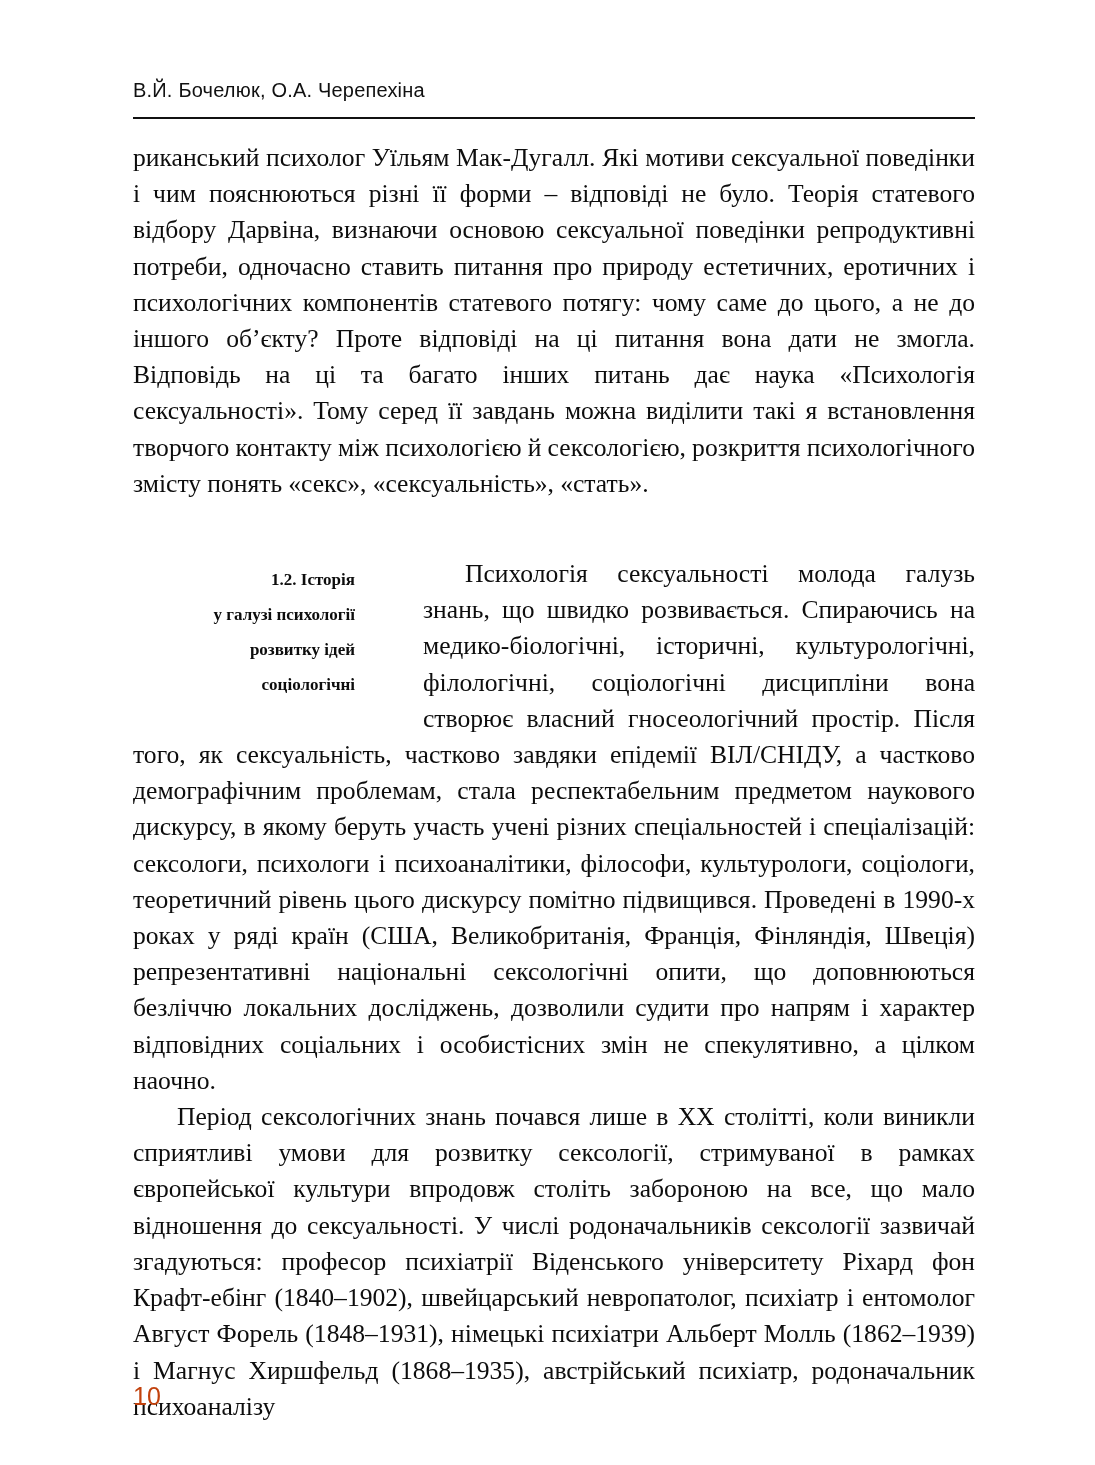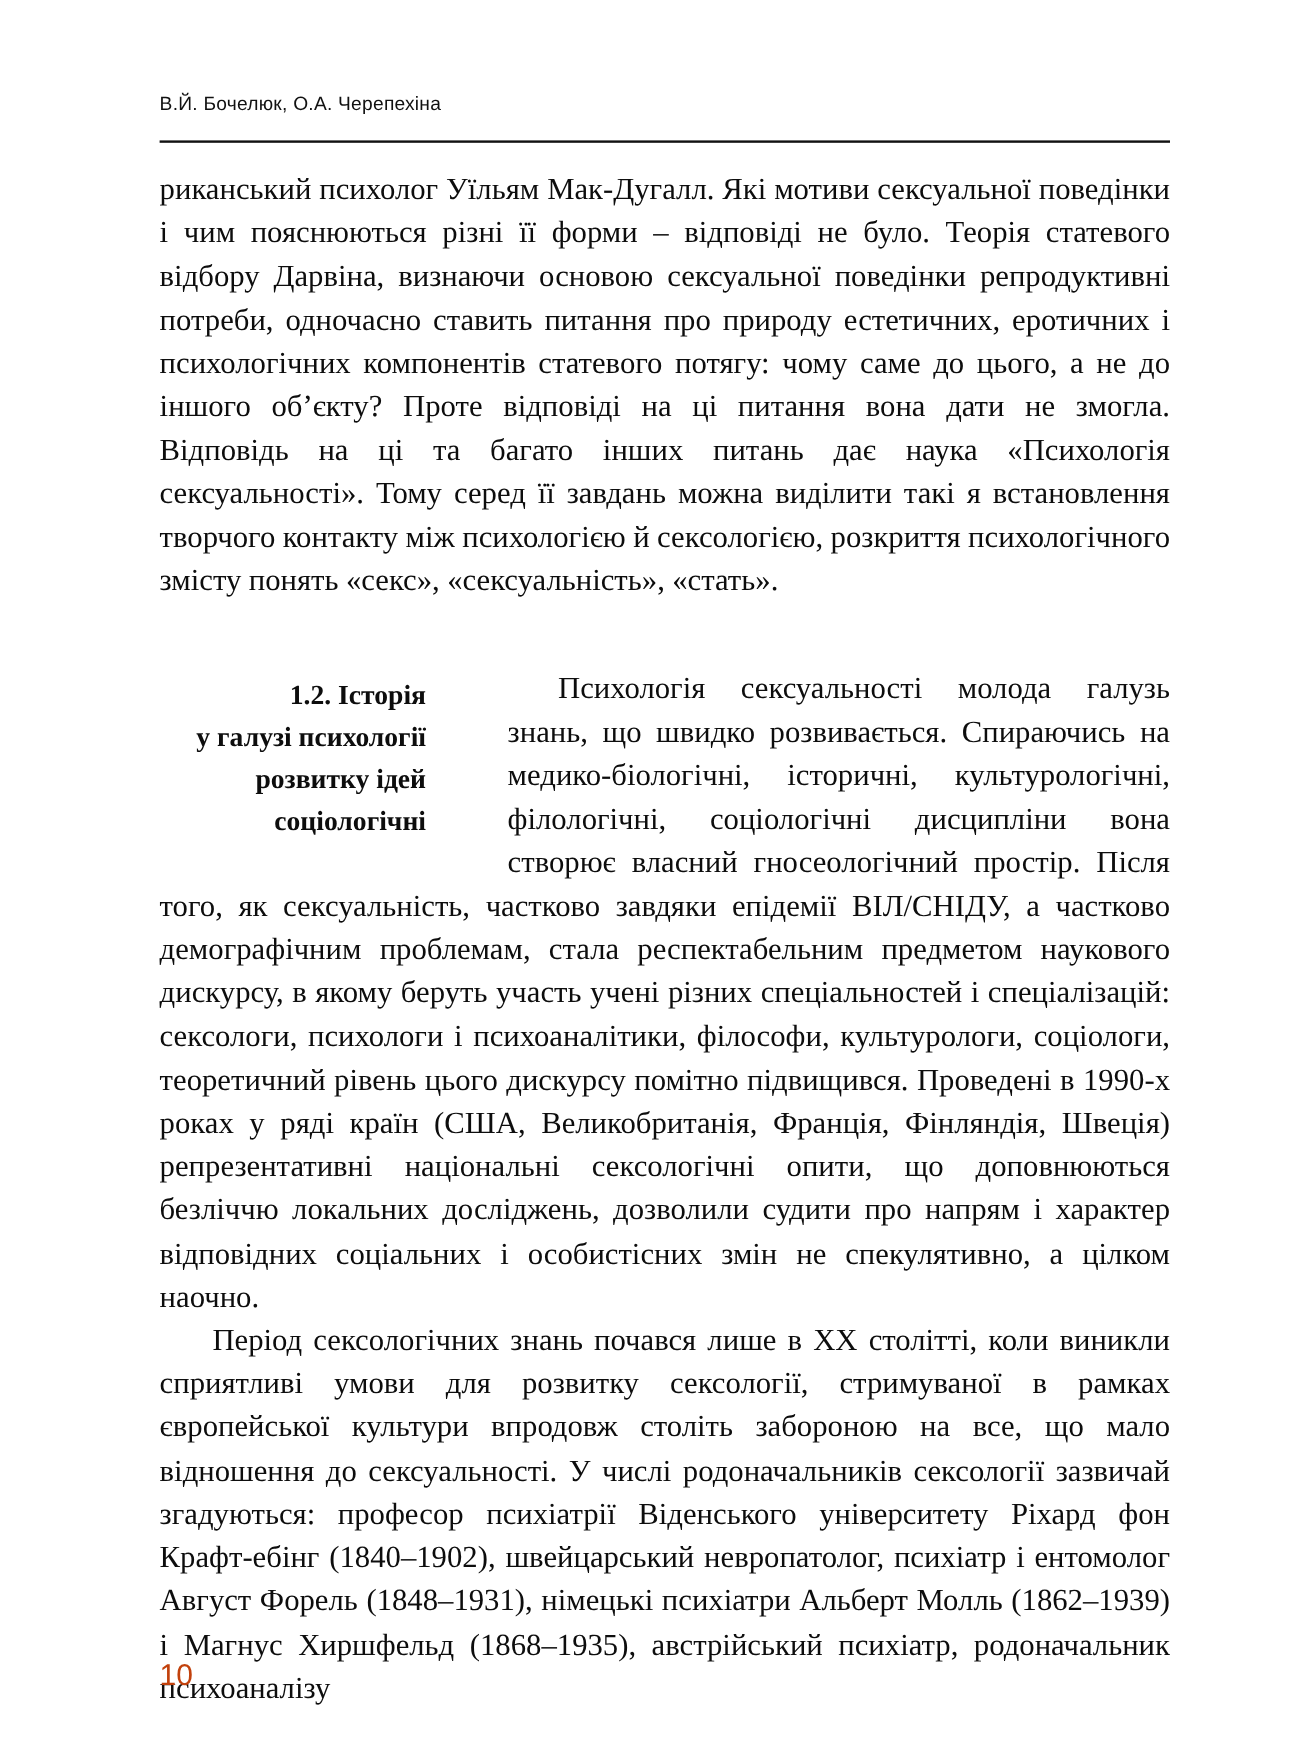--- a/index.html
+++ b/index.html
@@ -24,21 +24,21 @@
     height: 1465px;
   }
 
   
   .running-head {
     position: absolute;
     left: 133px;
     top: 79px;
     width: 842px;
     font-family: "Liberation Sans", "DejaVu Sans", sans-serif;
-    font-size: 16px;
+    font-size: 20px;
     letter-spacing: 0.2px;
     color: #111111;
     white-space: nowrap;
   }
   .header-rule {
     position: absolute;
     left: 133px;
     top: 117px;
     width: 842px;
     height: 2px;
@@ -74,21 +74,21 @@
     position: relative;
   }
   .side-heading {
     float: left;
     width: 222px;
     margin-right: 68px;
     margin-top: 6px;
     margin-bottom: 4px;
     text-align: right;
     font-weight: bold;
-    font-size: 23px;
+    font-size: 17px;
     line-height: 35px;
     color: #0d0d0d;
   }
   .side-heading .hl { display: block; white-space: nowrap; }
 
   p.body.wrapped {
     margin: 0;
     text-indent: 42px;
   }
 

